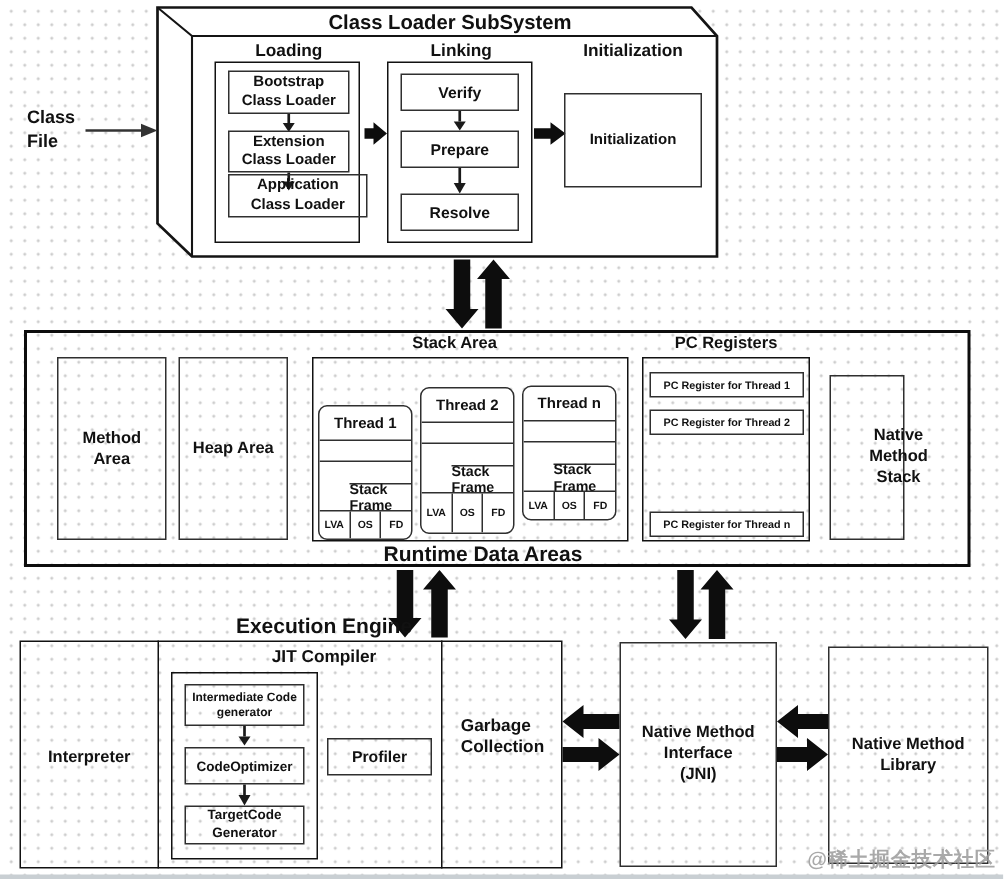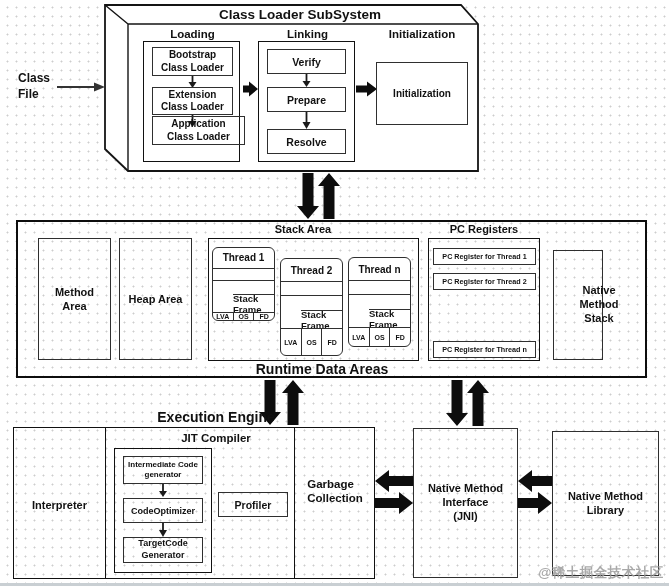--- a/index.html
+++ b/index.html
@@ -116,21 +116,21 @@
 
   <div class="abs thick z2" style="left:16px;top:220px;width:631px;height:158px;"></div>
 
   <div class="abs box z2" style="left:38px;top:238px;width:73px;height:122px;font-size:11px;line-height:1.3;">Method
 Area</div>
   <div class="abs box z2" style="left:119px;top:238px;width:73px;height:122px;font-size:11px;">Heap Area</div>
 
   <div class="abs lbl z2" style="left:257px;top:223px;width:92px;height:12px;font-size:11px;">Stack Area</div>
   <div class="abs grp z2" style="left:208px;top:238px;width:211px;height:123px;"></div>
 
-  <div class="abs thread z2" style="left:212px;top:247px;width:63px;height:74px;">
+  <div class="abs thread z2" style="left:212px;top:270px;width:63px;height:90px;">
     <div class="t-title">Thread 1</div>
     <div class="t-row1"></div>
     <div class="t-row2"></div>
     <div class="t-frame">Stack Frame</div>
     <div class="t-cells">
       <div class="t-cell">LVA</div>
       <div class="t-cell">OS</div>
       <div class="t-cell">FD</div>
     </div>
   </div>

